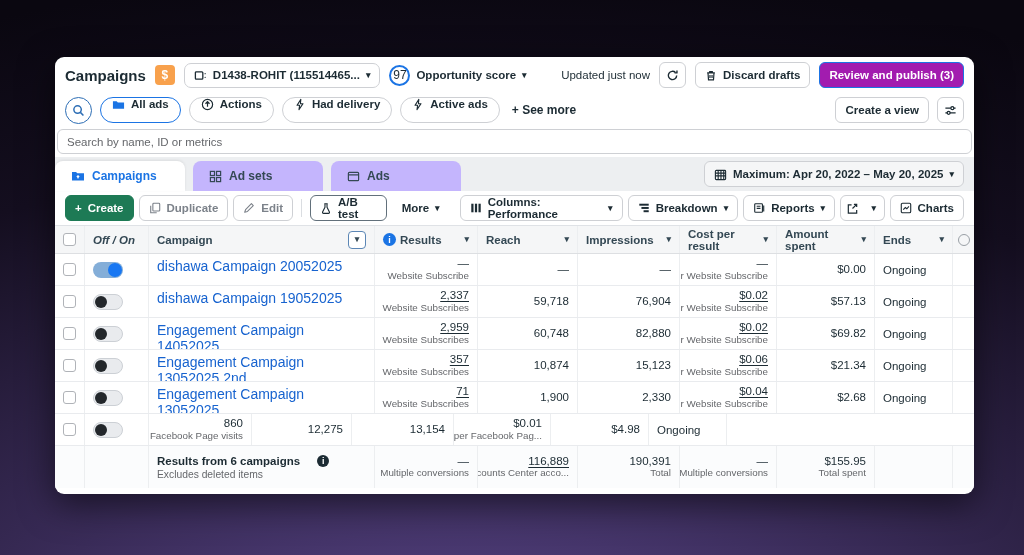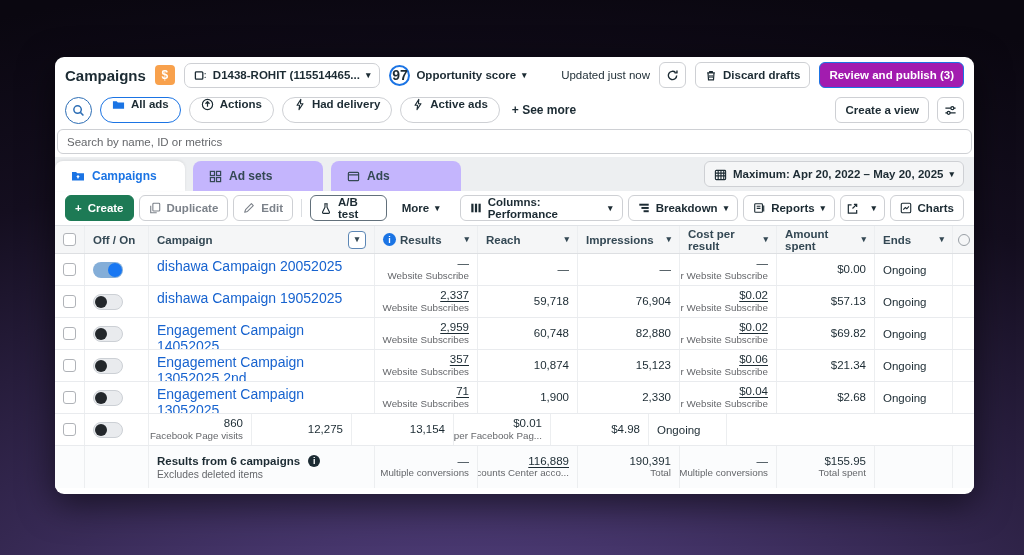--- a/index.html
+++ b/index.html
@@ -16,21 +16,21 @@
   }
   
   .topbar { height:36px; display:flex; align-items:center; gap:9px; padding:0 10px; flex:none; }
   .page-title { font-size:15px; font-weight:bold; }
   .badge-dollar { width:20px; height:20px; border-radius:4px; background:#f8a14c; color:#fff; font-weight:bold;
     font-size:12px; display:flex; align-items:center; justify-content:center; }
   .account-pill { height:25px; display:flex; align-items:center; gap:6px; padding:0 9px;
     border:1px solid #ced0d4; border-radius:7px; background:#fff; font-size:11.5px; font-weight:bold; }
   .score-wrap { display:flex; align-items:center; gap:6px; font-size:11.5px; font-weight:bold; }
   .score-ring { width:21px; height:21px; border-radius:50%; border:2.5px solid #1b74e4; color:#1c2b33;
-    font-size:14px; font-weight:bold; display:flex; align-items:center; justify-content:center; }
+    font-size:12px; font-weight:normal; display:flex; align-items:center; justify-content:center; }
   .spacer { flex:1; }
   .updated { font-size:11.5px; color:#1c2b33; }
   .btn { height:26px; display:inline-flex; align-items:center; gap:6px; padding:0 9px; border:1px solid #ced0d4;
     border-radius:6px; background:#fff; font-size:11.5px; font-weight:bold; color:#1c2b33; cursor:pointer; }
   .btn.icon-only { width:27px; justify-content:center; padding:0; }
   .btn.primary { background:#a21caf; border-color:#1b74e4; color:#fff; }
   .btn.green { background:#1d7a55; border-color:#1d7a55; color:#fff; }
   .btn.muted { color:#7c828a; }
   .btn.dark-outline { border-color:#62707b; }
   .btn.flat { border-color:transparent; }
@@ -57,21 +57,21 @@
   .date-btn { position:absolute; right:10px; top:4px; background:#f5f6f7; }
   
   .toolbar { height:34px; display:flex; align-items:center; gap:5px; padding:0 10px; flex:none; }
   .vdiv { width:1px; height:18px; background:#dadde1; margin:0 3px; }
   
   .table { flex:1; display:flex; flex-direction:column; border-top:1px solid #dfe2e6; font-size:11.5px; }
   .tr { display:flex; border-bottom:1px solid #e9ebee; }
   .thead { height:28px; background:#f5f6f7; font-weight:bold; color:#344854; border-bottom:1px solid #dddfe2; }
   .td { padding:0 8px; display:flex; align-items:center; border-right:1px solid #eceef0; overflow:hidden; }
   .c-check { width:30px; flex:none; justify-content:center; padding:0; }
-  .c-toggle { width:64px; flex:none; }
+  .c-toggle { width:64px; flex:none;font-style:italic; }
   .c-name { width:226px; flex:none; }
   .c-results { width:103px; flex:none; }
   .c-reach { width:100px; flex:none; }
   .c-impr { width:102px; flex:none; }
   .c-cost { width:97px; flex:none; }
   .c-spent { width:98px; flex:none; }
   .c-ends { width:78px; flex:none; }
   .c-extra { flex:1; border-right:none; justify-content:center; padding:0; }
   .hcell { justify-content:space-between; }
   .row { height:32px; background:#fff; }
@@ -88,21 +88,21 @@
   .toggle.off { background:#e9ebee; border:1px solid #ccd0d5; }
   .toggle.off .knob { position:absolute; left:1px; top:1px; width:12px; height:12px; border-radius:50%; background:#23272b; }
   .filter-square { width:18px; height:18px; border:1px solid #5b86b5; border-radius:4px; display:flex;
     align-items:center; justify-content:center; color:#344854; background:#fff; }
   .info-dot { width:13px; height:13px; border-radius:50%; background:#1b74e4; color:#fff; font-size:9px;
     font-weight:bold; display:inline-flex; align-items:center; justify-content:center; font-style:normal; }
   .info-dot.dark { background:#1c2b33; width:12px; height:12px; }
   .gear-circle { width:12px; height:12px; border:1.4px solid #9aa0a6; border-radius:50%; }
   .tfoot { height:42px; background:#fbfcfd; border-bottom:none; }
   .tfoot .c-name { flex-direction:column; align-items:flex-start; justify-content:center; gap:2px; }
-  .foot-title { font-weight:bold; font-size:11.5px; display:flex; align-items:center; gap:8px; }
+  .foot-title { font-weight:bold; font-size:11.5px; display:flex; align-items:center; gap:17px; }
   .foot-sub { font-size:10.3px; color:#65676b; font-weight:normal; }
   .ends-val { font-size:11.5px; color:#1c2b33; }
   svg { flex:none; }
 </style>
 </head>
 <body>
 
 <div class="stage">
   <div class="card">
 

